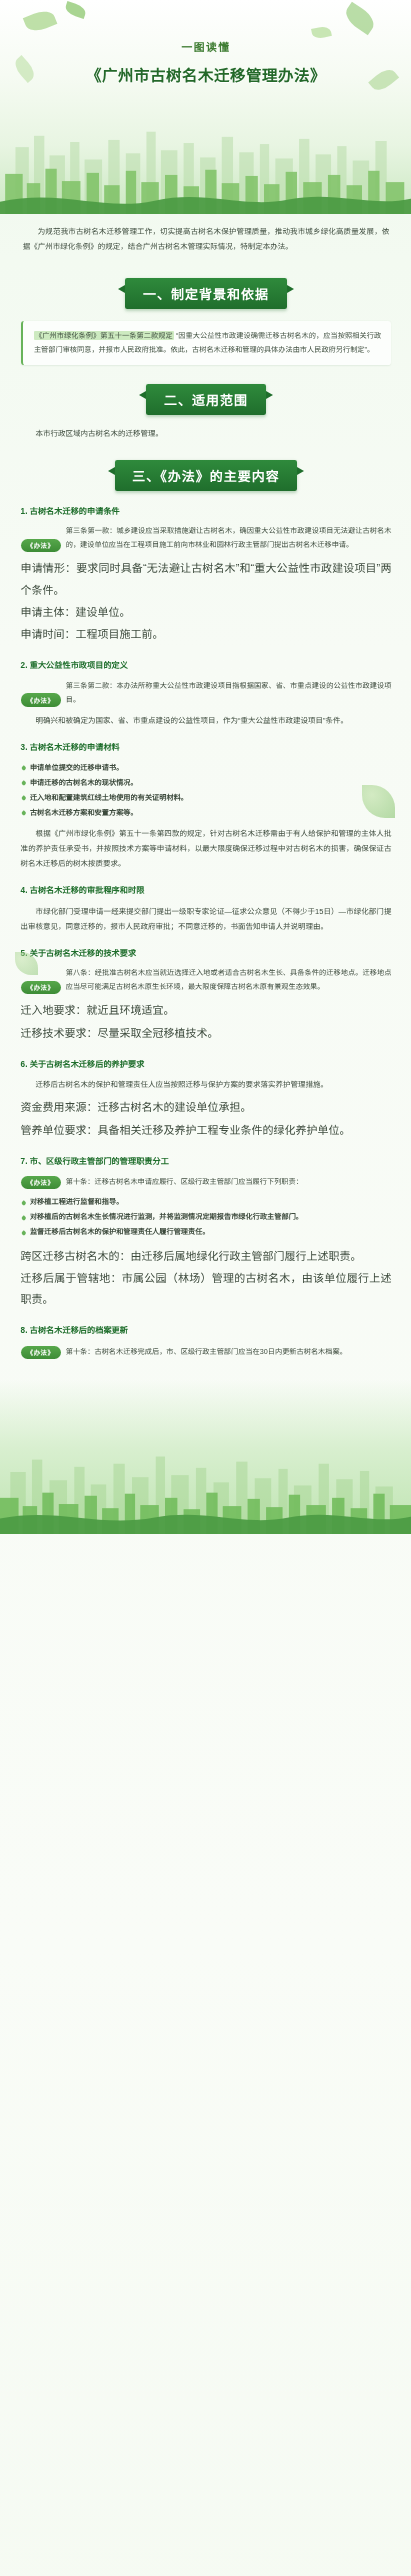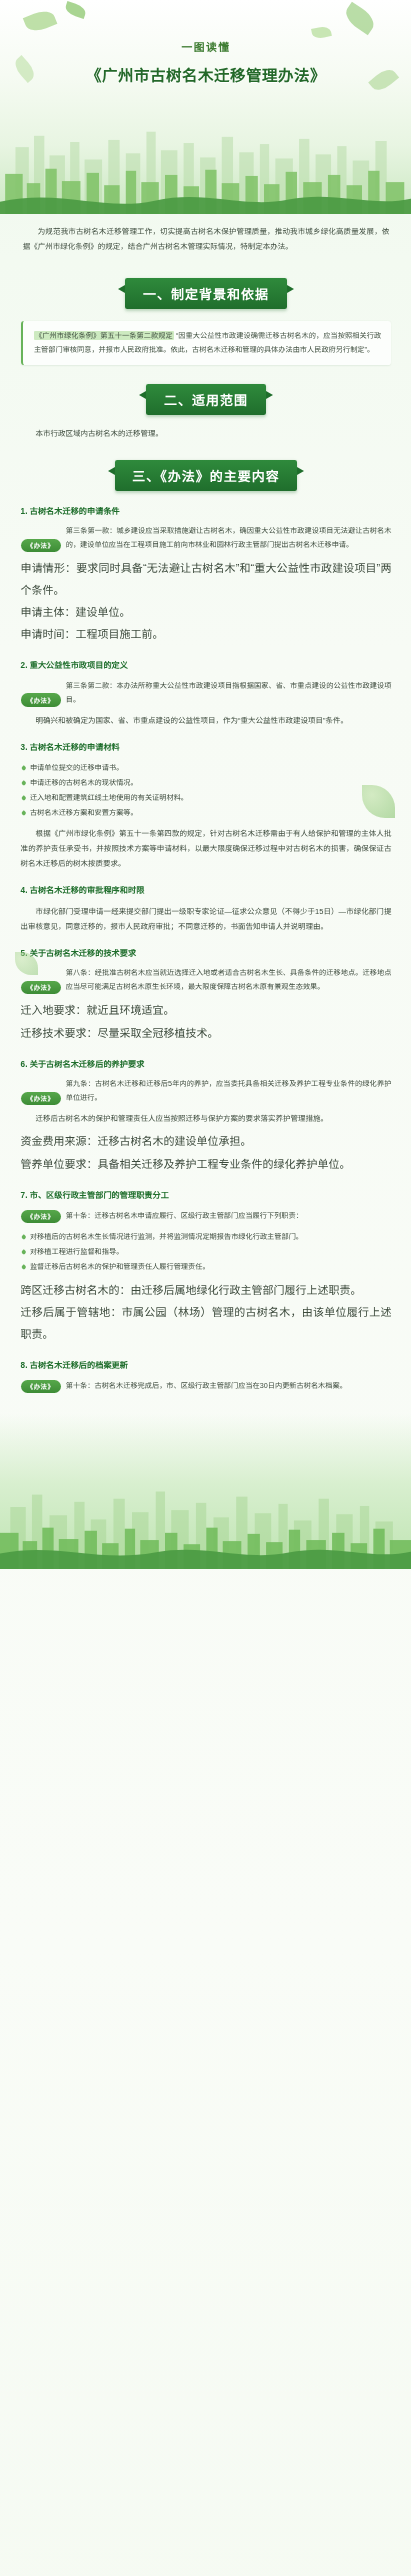--- a/index.html
+++ b/index.html
@@ -159,20 +159,21 @@
 
   ul.bullets { list-style: none; margin: 3.1px 0 6.2px 0; }
   ul.bullets li {
     position: relative;
     padding-left: 9.3px;
     font-size: 7.2px;
     line-height: 1.95;
     color: #3c4a3c;
     text-align: justify;
     margin-bottom: 1px;
+    font-weight: bold;
   }
   ul.bullets li::before {
     content: "";
     position: absolute;
     left: 1px; top: 5.7px;
     width: 3.6px; height: 3.6px;
     background: #68b35a;
     border-radius: 0 50% 50% 50%;
     transform: rotate(45deg);
   }
@@ -342,38 +343,34 @@
     <div class="tag-row">
       <span class="tag">《办法》</span>
       <span class="tag-body">第八条：经批准古树名木应当就近选择迁入地或者适合古树名木生长、具备条件的迁移地点。迁移地点应当尽可能满足古树名木原生长环境，最大限度保障古树名木原有景观生态效果。</span>
     </div>
     <div class="kv">迁入地要求：就近且环境适宜。</div>
     <div class="kv">迁移技术要求：尽量采取全冠移植技术。</div>
   </div>
 
   <div class="block">
     <h3 class="sub">6. 关于古树名木迁移后的养护要求</h3>
-    <div class="tag-row">
-      <span class="tag">《办法》</span>
-      <span class="tag-body">第九条：古树名木迁移和迁移后5年内的养护，应当委托具备相关迁移及养护工程专业条件的绿化养护单位进行。</span>
-    </div>
     <div class="para">迁移后古树名木的保护和管理责任人应当按照迁移与保护方案的要求落实养护管理措施。</div>
     <div class="kv">资金费用来源：迁移古树名木的建设单位承担。</div>
     <div class="kv">管养单位要求：具备相关迁移及养护工程专业条件的绿化养护单位。</div>
   </div>
 
   <div class="block">
     <h3 class="sub">7. 市、区级行政主管部门的管理职责分工</h3>
     <div class="tag-row">
       <span class="tag">《办法》</span>
       <span class="tag-body">第十条：迁移古树名木申请应履行、区级行政主管部门应当履行下列职责：</span>
     </div>
     <ul class="bullets">
+      <li>对移植工程进行监督和指导。</li>
       <li>对移植后的古树名木生长情况进行监测，并将监测情况定期报告市绿化行政主管部门。</li>
-      <li>对移植工程进行监督和指导。</li>
       <li>监督迁移后古树名木的保护和管理责任人履行管理责任。</li>
     </ul>
     <div class="kv">跨区迁移古树名木的：由迁移后属地绿化行政主管部门履行上述职责。</div>
     <div class="kv">迁移后属于管辖地：市属公园（林场）管理的古树名木，由该单位履行上述职责。</div>
   </div>
 
   <div class="block">
     <h3 class="sub">8. 古树名木迁移后的档案更新</h3>
     <div class="tag-row">
       <span class="tag">《办法》</span>

